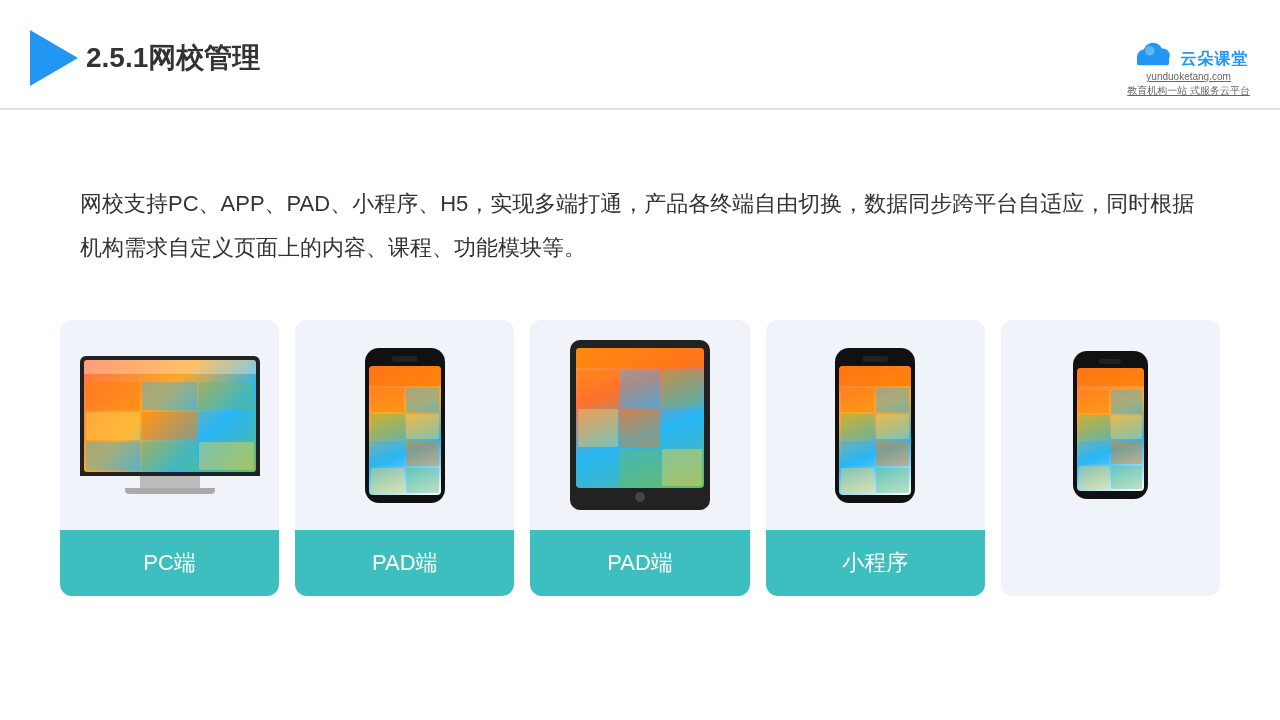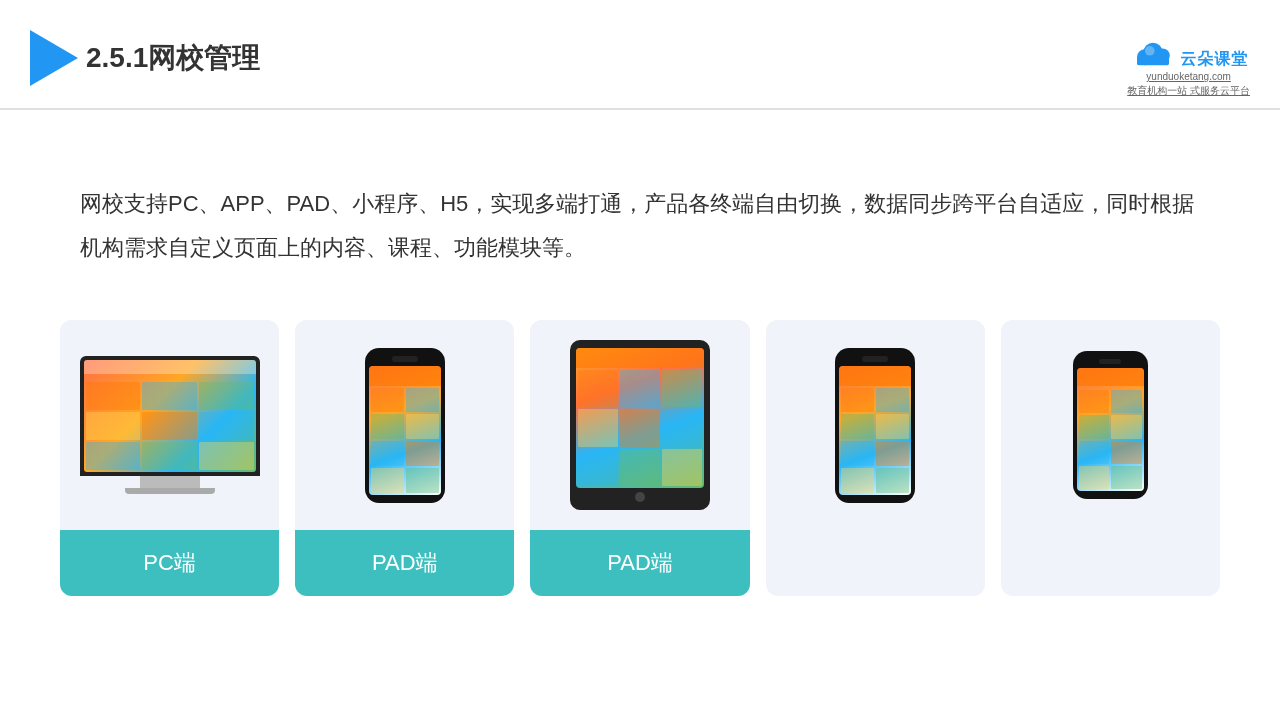--- a/index.html
+++ b/index.html
@@ -431,20 +431,21 @@
               <div class="screen-grid-cell orange"></div>
             </div>
             <div class="screen-grid-row">
               <div class="screen-grid-cell yellow"></div>
               <div class="screen-grid-cell green"></div>
             </div>
           </div>
         </div>
       </div>
     </div>
+    <div class="card-label">小程序</div>
   </div>
 
   <div class="card">
     <div class="card-image-area">
       <div class="phone-small">
         <div class="phone-small-notch"></div>
         <div class="phone-small-screen">
           <div class="screen-grid">
             <div class="screen-grid-row">
               <div class="screen-grid-cell orange"></div>

